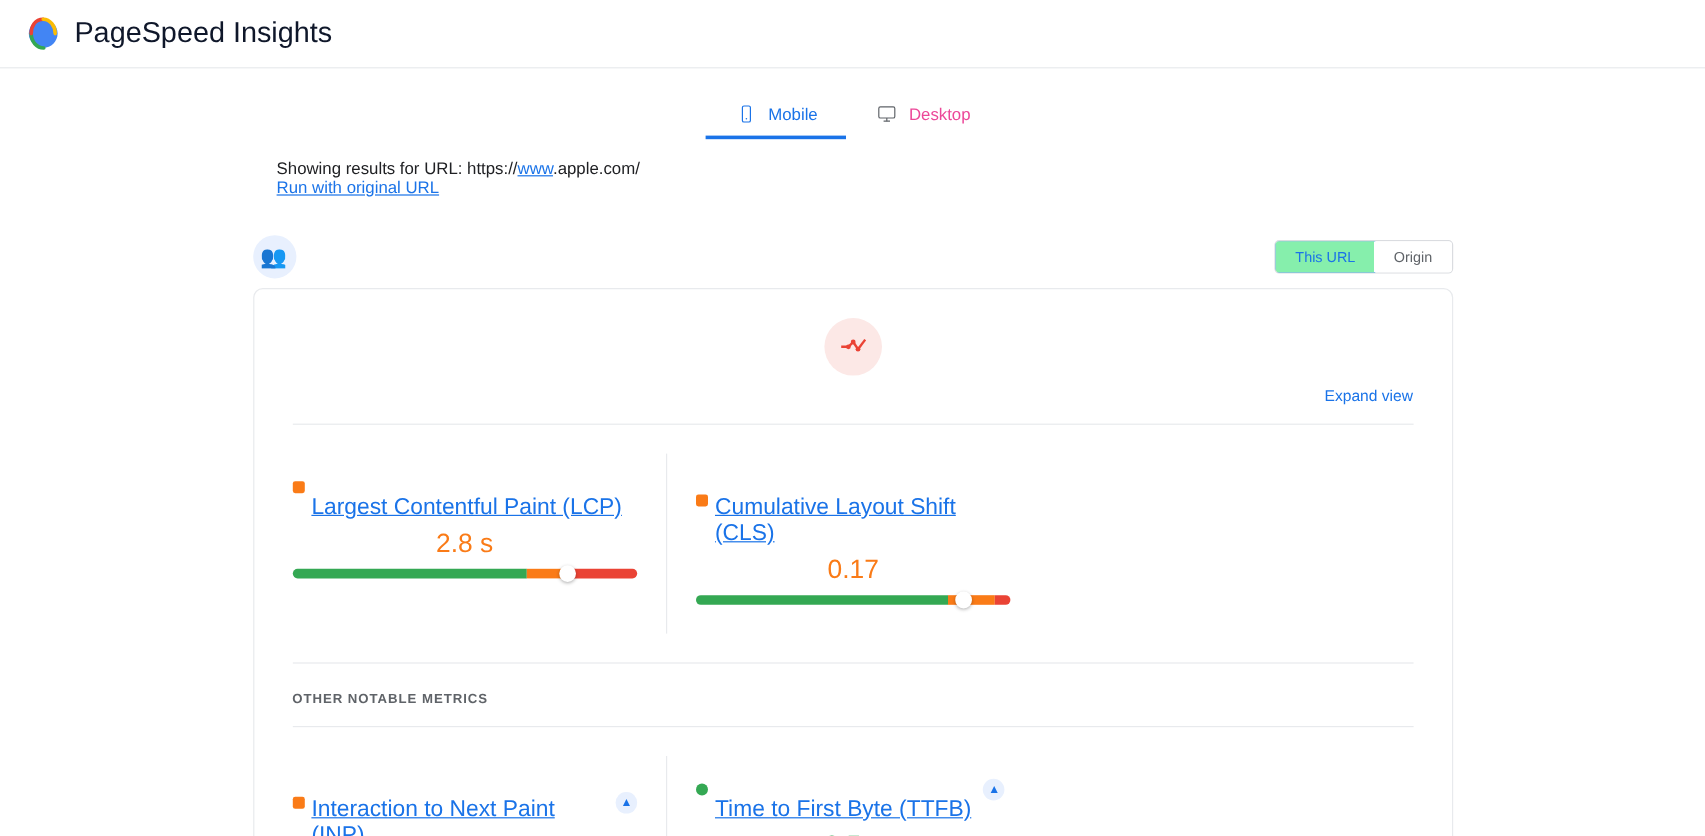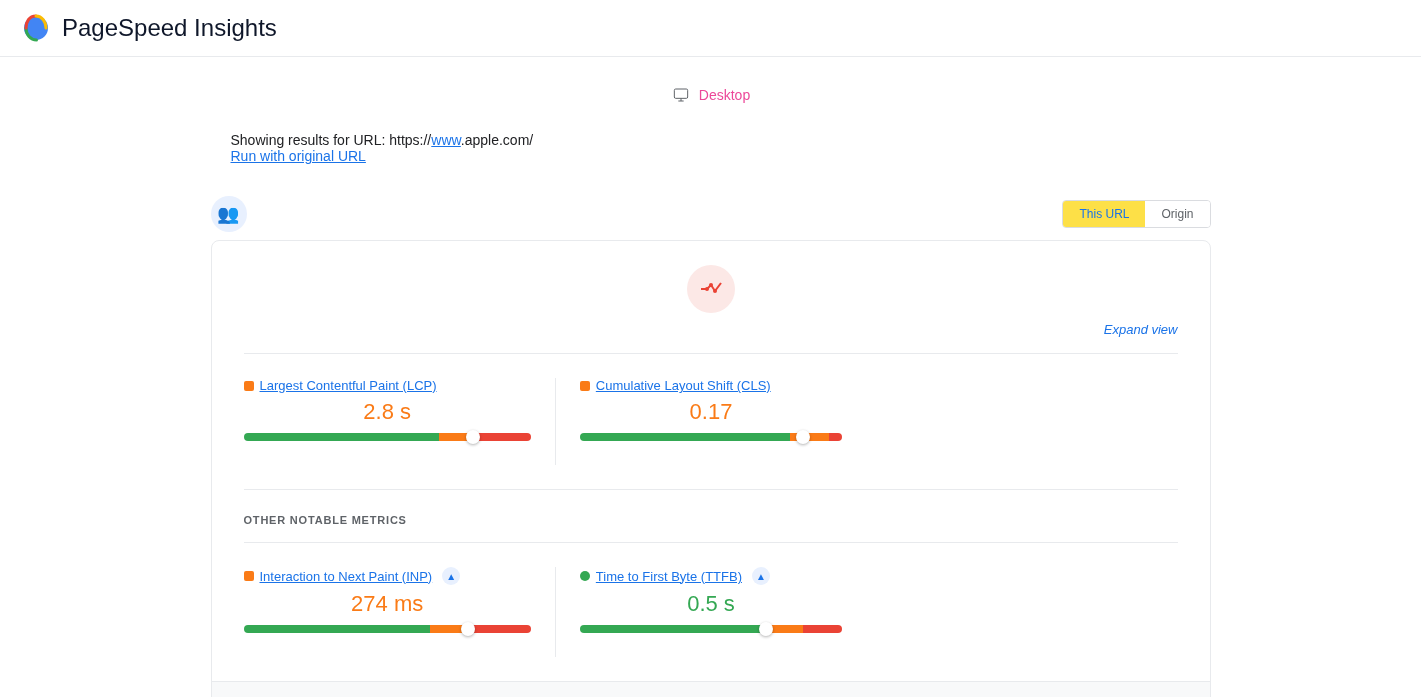--- a/index.html
+++ b/index.html
@@ -19,40 +19,40 @@
     .tab.active { color: #1a73e8; border-bottom: 3px solid #1a73e8; font-weight: 500; }
     .tab-icon { width: 20px; height: 16px; }
     
     
     .url-section { text-align: left; margin-bottom: 20px; margin-left: 0; padding: 0 20px; font-size: 14px; color: #202124; }
     .url-section a { color: #1a73e8; text-decoration: underline; cursor: pointer; }
     .section-icon { width: 36px; height: 36px; background: #e8f0fe; border-radius: 50%; display: flex; align-items: center; justify-content: center; font-size: 18px; }
     .section-title { font-size: 16px; font-weight: 500; color: #202124; }
     .url-toggle { display: flex; border: 1px solid #dadce0; border-radius: 4px; overflow: hidden; }
     .url-toggle-btn { padding: 6px 16px; font-size: 12px; cursor: pointer; background: #fff; color: #5f6368; border: none; }
-    .url-toggle-btn.active { background: #fde047; color: #1a73e8; border: 1px solid #1a73e8; margin: -1px; }
+    .url-toggle-btn.active { background: #86efac; color: #1a73e8; border: 1px solid #1a73e8; margin: -1px; }
     
     
     .card { border: 1px solid #e8eaed; border-radius: 8px; padding: 24px 32px; background: #fff; }
     
     
     .cwv-row { display: flex; align-items: center; justify-content: center; gap: 16px; margin-bottom: 8px; }
     .cwv-icon { width: 48px; height: 48px; background: #fce8e6; border-radius: 50%; display: flex; align-items: center; justify-content: center; }
     .cwv-status { color: #ea4335; font-weight: 500; }
     .cwv-help { color: #5f6368; cursor: pointer; font-size: 14px; margin-left: 4px; }
     .expand-view { text-align: right; margin-bottom: 16px; }
-    .expand-link { color: #1a73e8; font-size: 13px; cursor: pointer; text-decoration: none; font-style: italic; }
+    .expand-link { color: #1a73e8; font-size: 13px; cursor: pointer; text-decoration: none; }
     
     
     .metrics-grid { display: grid; grid-template-columns: 1fr 1fr 1fr; gap: 0; border-top: 1px solid #e8eaed; padding-top: 24px; }
     .metric-item { padding: 0 24px 24px 0; }
     .metric-item:not(:first-child) { padding-left: 24px; border-left: 1px solid #e8eaed; }
     .metric-label { display: flex; align-items: center; gap: 6px; margin-bottom: 6px; }
     .metric-dot { width: 10px; height: 10px; border-radius: 2px; flex-shrink: 0; }
-    .metric-name { font-size: 13px; color: #1a73e8; cursor: pointer; }
+    .metric-name { font-size: 19px; color: #1a73e8; cursor: pointer; margin-top: 34px; }
     .metric-value { font-size: 22px; font-weight: 400; color: #202124; text-align: center; margin-bottom: 8px; }
     .metric-value.orange { color: #fa7b17; }
     .metric-value.green { color: #34a853; }
     
     
     .progress-bar { height: 8px; border-radius: 4px; display: flex; position: relative; overflow: visible; margin-top: 4px; }
     .progress-bar-segment { height: 100%; }
     .progress-bar-segment.green { background: #34a853; border-radius: 4px 0 0 4px; }
     .progress-bar-segment.orange { background: #fa7b17; }
     .progress-bar-segment.red { background: #ea4335; border-radius: 0 4px 4px 0; }
@@ -77,20 +77,27 @@
     <path d="M16 4 C9 4 6 10 6 16" stroke="#EA4335" stroke-width="3" fill="none" stroke-linecap="round"></path>
     <path d="M16 4 C22 4 26 10 26 16" stroke="#FBBC04" stroke-width="3" fill="none" stroke-linecap="round"></path>
   </svg>
   <span class="app-title">PageSpeed Insights</span>
 </div>
 
 <div class="main">
   <div class="content-wrapper">
 
     <div class="tabs">
+      <div class="tab active">
+        <svg class="tab-icon" viewBox="0 0 24 24" fill="none" stroke="#1a73e8" stroke-width="1.5">
+          <rect x="7" y="2" width="10" height="20" rx="2" ry="2"></rect>
+          <line x1="12" y1="18" x2="12" y2="18" stroke-width="2" stroke-linecap="round"></line>
+        </svg>
+        <span>Mobile</span>
+      </div>
       <div class="tab">
         <svg class="tab-icon" viewBox="0 0 24 24" fill="none" stroke="#5f6368" stroke-width="1.5">
           <rect x="2" y="3" width="20" height="14" rx="2"></rect>
           <line x1="8" y1="21" x2="16" y2="21"></line>
           <line x1="12" y1="17" x2="12" y2="21"></line>
         </svg>
         <span>Desktop</span>
       </div>
     </div>
 

